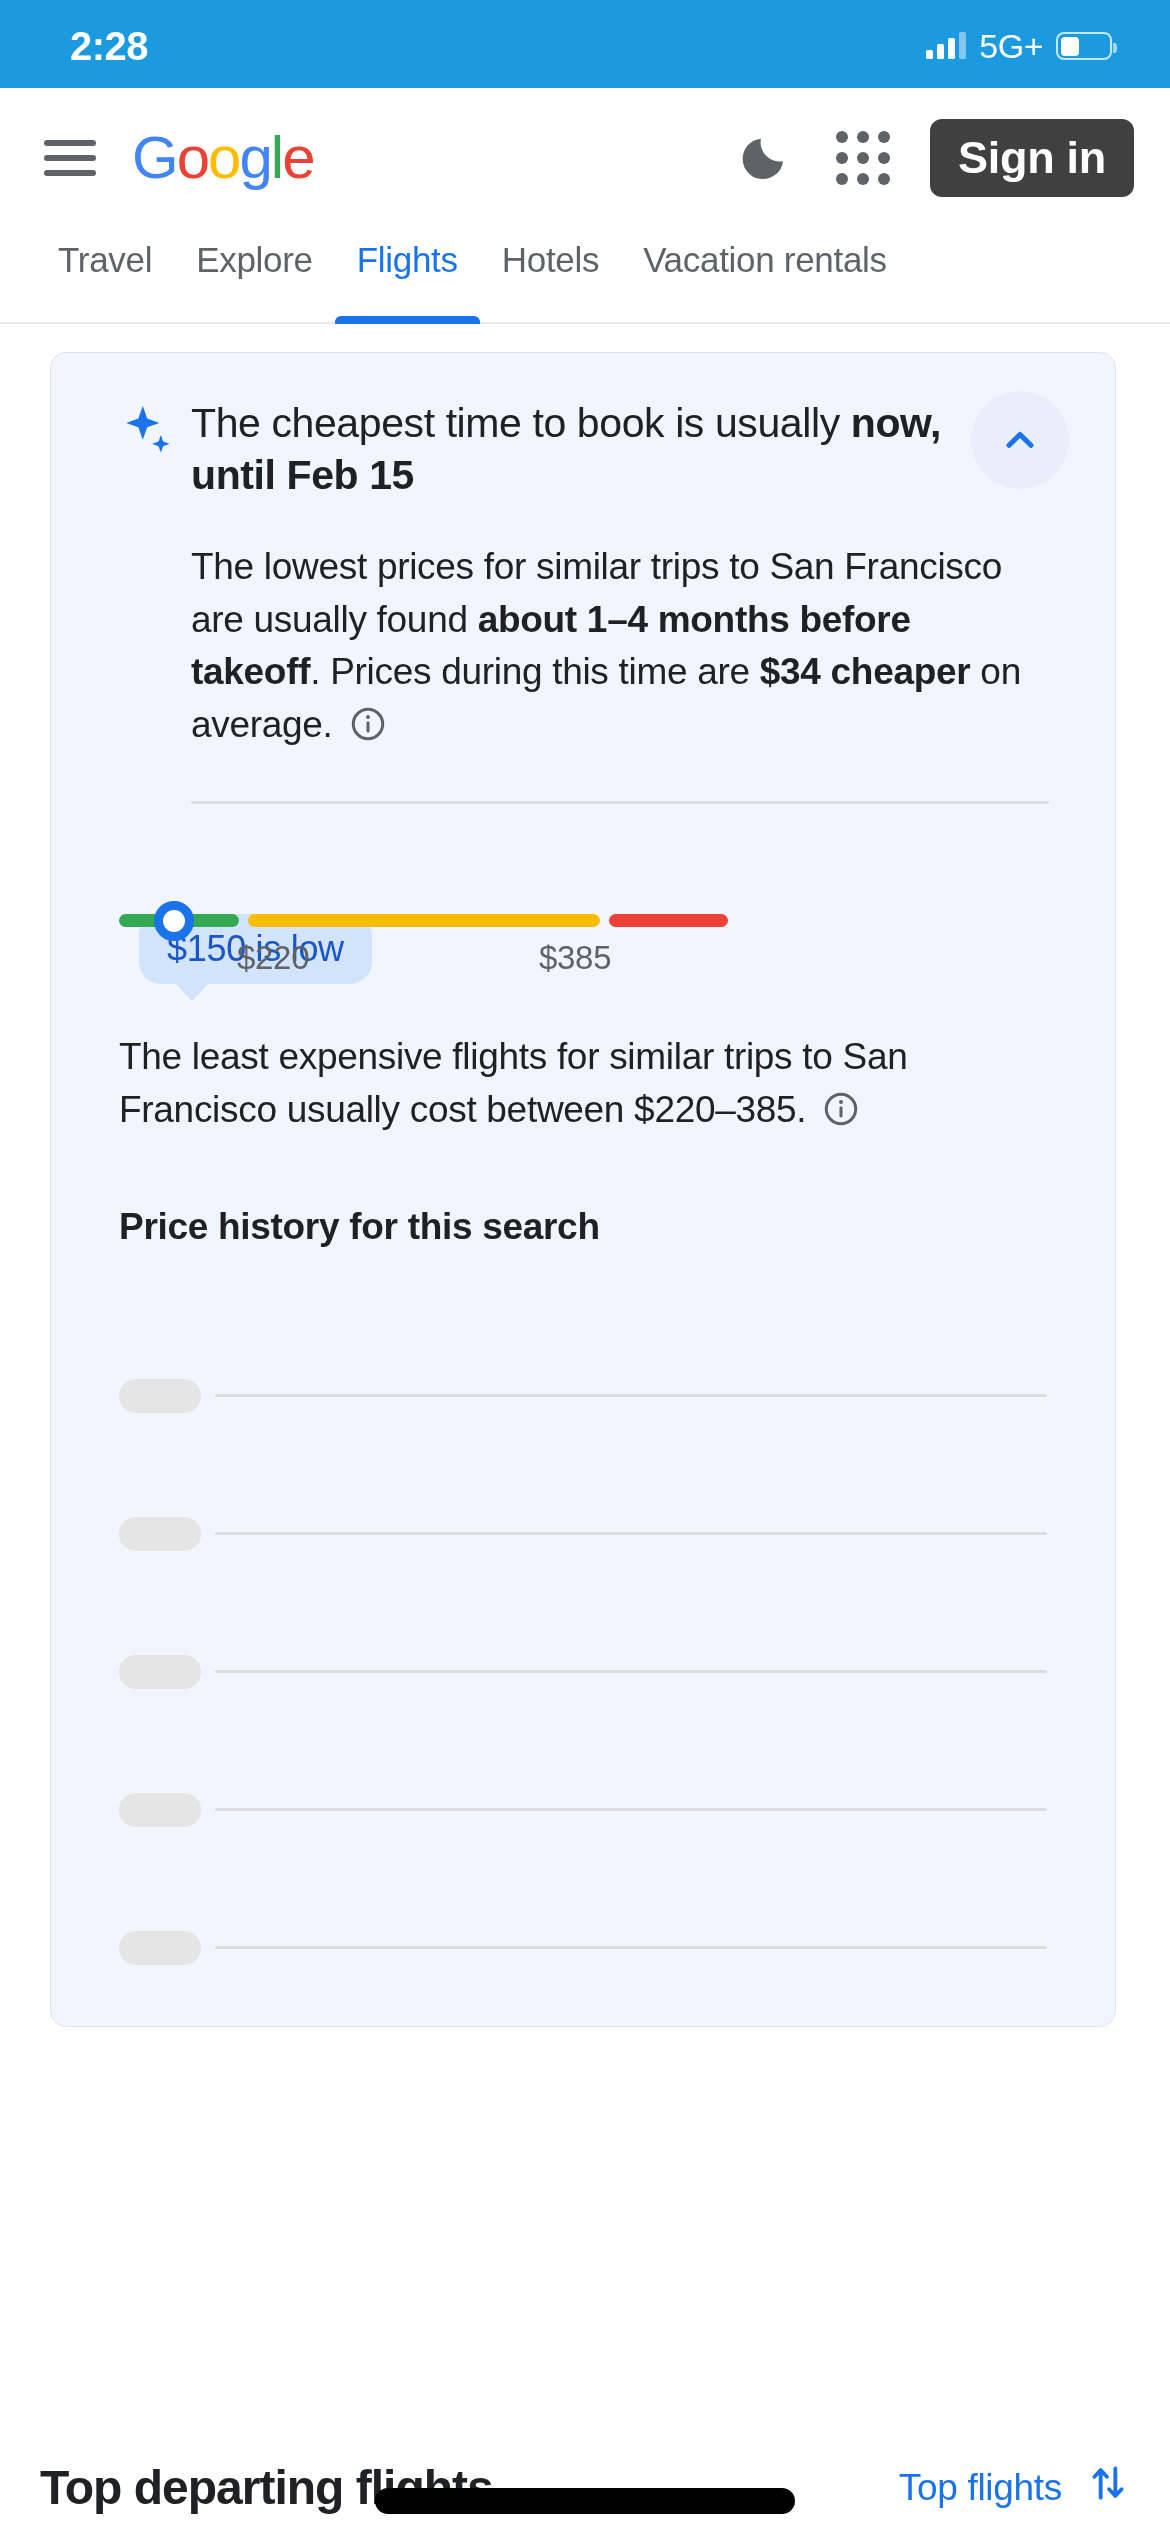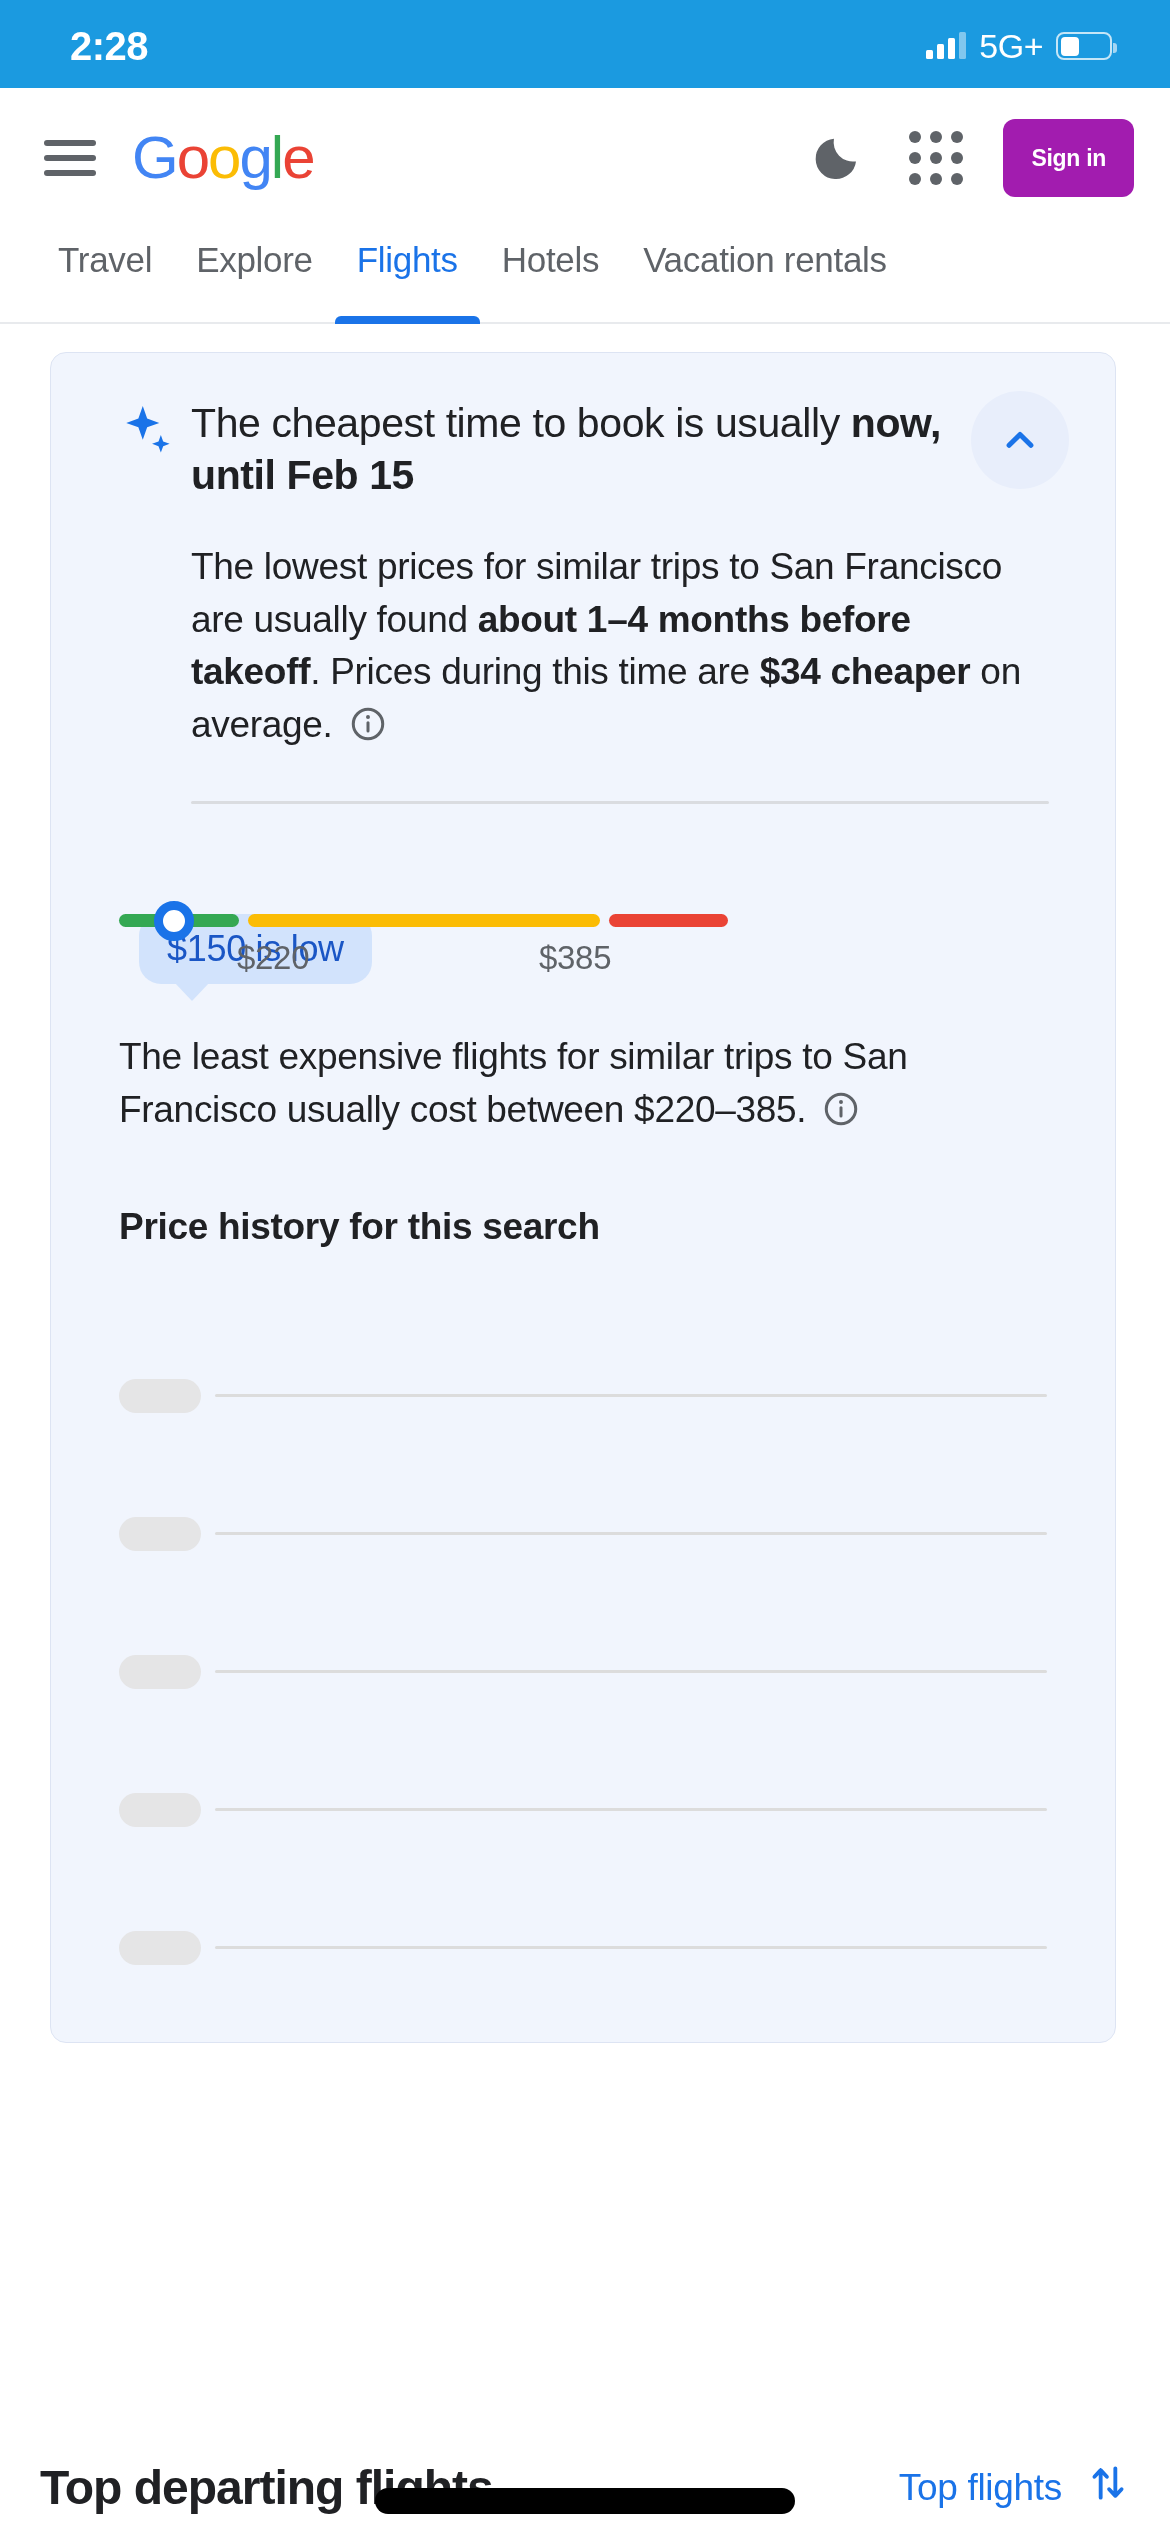--- a/index.html
+++ b/index.html
@@ -44,22 +44,22 @@
           line-height:1; display:flex; }
   .glogo span{ font-family:"Liberation Sans", sans-serif; }
   .c-b{color:#4285f4;} .c-r{color:#ea4335;} .c-y{color:#fbbc05;} .c-g{color:#34a853;}
   .hspacer{ flex:1; }
   .moon{ width:54px; height:54px; position:relative; margin-right:44px; cursor:pointer; }
   .moon svg{ display:block; }
   .grid9{ display:grid; grid-template-columns:repeat(3,12px); gap:9px;
           margin-right:40px; cursor:pointer; }
   .grid9 i{ width:12px; height:12px; background:#5f6368; border-radius:50%; display:block; }
   .signin{
-    background:#a21caf; color:#fff; border:none; border-radius:12px;
-    padding:0 28px; height:78px; font-size:23px; font-weight:600;
+    background:#404040; color:#fff; border:none; border-radius:12px;
+    padding:0 28px; height:78px; font-size:45px; font-weight:600;
     font-family:"Liberation Sans", sans-serif; cursor:pointer; letter-spacing:-0.3px;
   }
 
   
   .tabs{
     display:flex; align-items:flex-start; padding:0 36px; gap:0;
     border-bottom:2px solid #e8eaed; height:96px; position:relative;
   }
   .tab{
     font-size:35px; color:#5f6368; padding:12px 22px 0 22px; cursor:pointer;
@@ -68,21 +68,21 @@
   .tab.active{ color:#1a73e8; font-weight:500; }
   .tab.active:after{
     content:""; position:absolute; left:0; right:0; bottom:0; height:8px;
     background:#1a73e8; border-radius:6px 6px 0 0;
   }
 
   
   .card{
     margin:28px 54px 0 50px;
     background:#f1f5fd; border:1.5px solid #dde4f3; border-radius:16px;
-    padding:44px 0 60px 0; position:relative;
+    padding:44px 0 44px 0; position:relative;
   }
   .card-head{ display:flex; align-items:flex-start; padding:0 46px 0 68px; }
   .spark{ flex:0 0 auto; width:72px; padding-top:6px; }
   .headline{
     flex:1; font-size:41px; line-height:1.27; color:#202124; padding-right:26px;
     letter-spacing:-0.4px;
   }
   .headline b{ font-weight:700; }
   .collapse{
     flex:0 0 auto; width:98px; height:98px; border-radius:50%;

